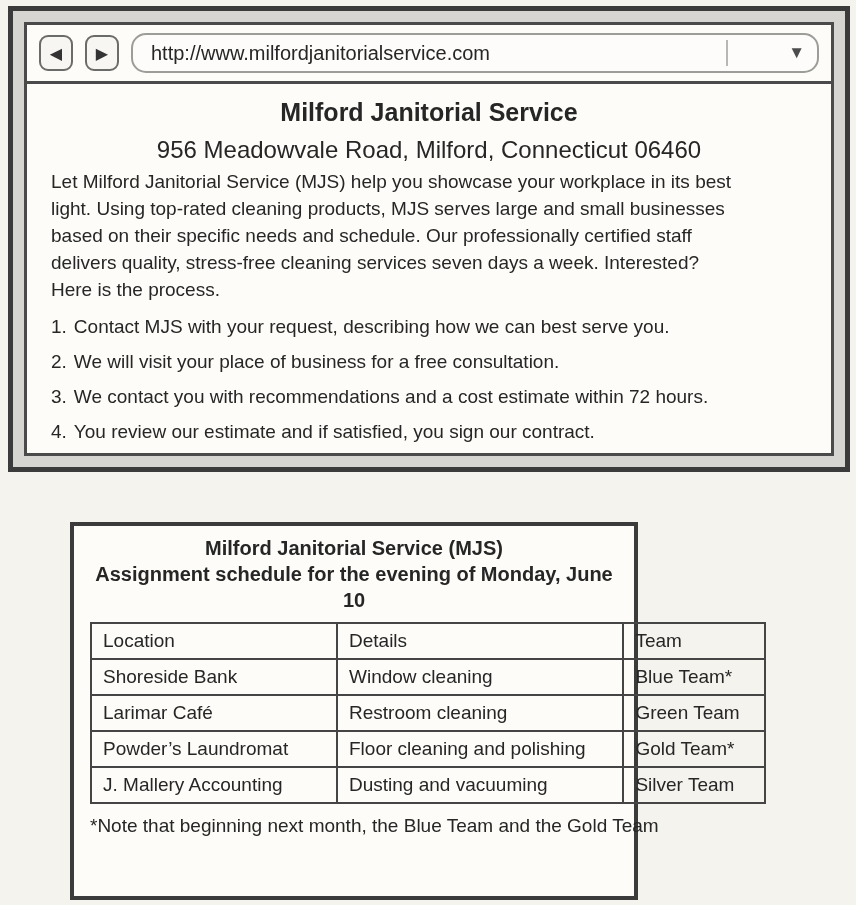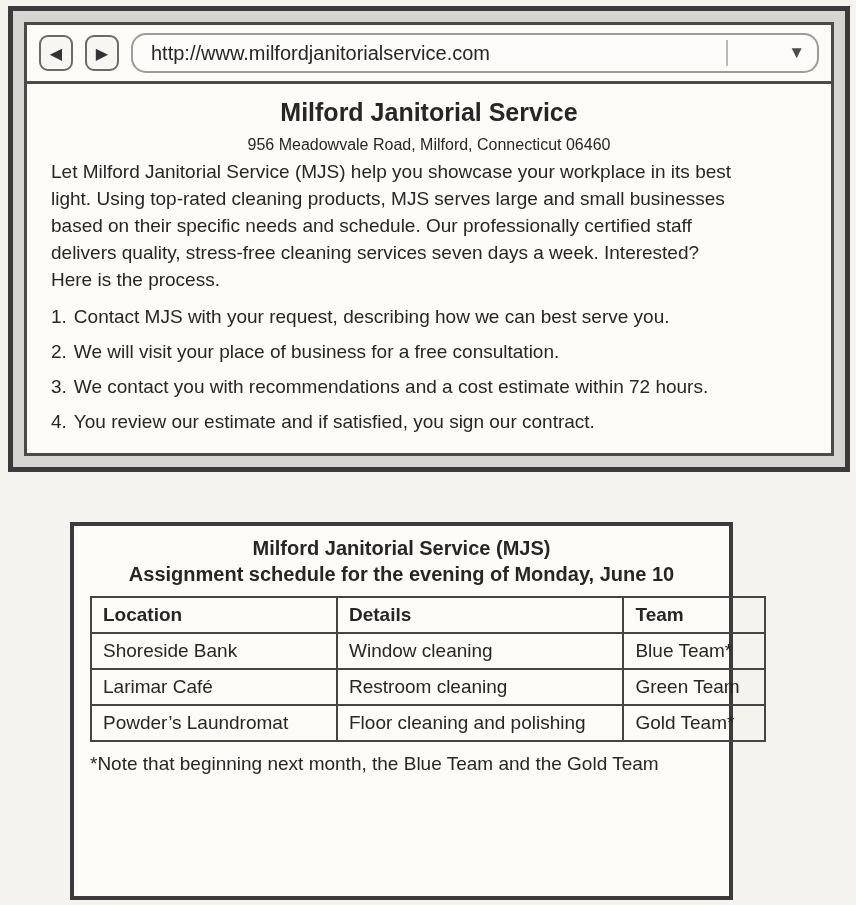--- a/index.html
+++ b/index.html
@@ -58,47 +58,47 @@
   }
   .url-text{flex:1;white-space:nowrap;overflow:hidden;}
   .url-divider{width:2px;height:26px;background:#b8b7b3;margin:0 12px 0 6px;flex:0 0 auto;}
   .url-dropdown{color:#4c4c4c;font-size:17px;flex:0 0 auto;cursor:pointer;}
 
   .content{padding:10px 22px 0;flex:1 1 auto;overflow:hidden;}
   .page-title{
     text-align:center;font-weight:bold;font-size:25px;
     margin:4px 0 9px;
   }
-  .address-line{text-align:center;font-size:16px;margin:0 0 0;}
+  .address-line{text-align:center;font-size:24px;margin:0 0 0;}
   .intro{margin:4px 2px;}
   .intro-line{font-size:19px;line-height:27px;white-space:nowrap;}
   .steps{margin:4px 2px 0;}
   .step{font-size:19px;margin-top:13px;white-space:nowrap;display:flex;}
   .step-num{flex:0 0 auto;margin-right:7px;}
 
   
   .schedule{
-    position:absolute;left:70px;top:522px;width:663px;height:378px;
+    position:absolute;left:70px;top:522px;width:568px;height:378px;
     border:4px solid var(--frame-border);
     background:var(--paper);
     padding:9px 16px 0;
   }
   .schedule-title{
     text-align:center;font-weight:bold;font-size:20px;line-height:26px;
   }
   table.assignments{
     border-collapse:collapse;width:676px;margin:9px auto 0;
     table-layout:fixed;
   }
   .assignments th,.assignments td{
     border:2px solid var(--table-border);
     font-size:19px;padding:6px 11px;text-align:left;
     overflow:hidden;white-space:nowrap;
   }
-  .assignments th{font-weight:bold;margin-top:48px;}
+  .assignments th{font-weight:normal;margin-top:48px;}
   .col-location{width:36.5%;}
   .col-details{width:42.5%;}
   .col-team{width:21%;}
   .footnote{margin:9px 0 0;}
   .footnote-line{font-size:19px;line-height:26px;white-space:nowrap;}
 </style>
 </head>
 <body>
 
 <div class="browser">
@@ -179,19 +179,24 @@
       <tr>
         <td>Larimar Café</td>
         <td>Restroom cleaning</td>
         <td>Green Team</td>
       </tr>
       <tr>
         <td>Powder’s Laundromat</td>
         <td>Floor cleaning and polishing</td>
         <td>Gold Team*</td>
       </tr>
+      <tr>
+        <td>J. Mallery Accounting</td>
+        <td>Dusting and vacuuming</td>
+        <td>Silver Team</td>
+      </tr>
     </tbody>
   </table>
 
   <div class="footnote">
     <div class="footnote-line">*Note that beginning next month, the Blue Team and the Gold Team</div>
   </div>
 </div>
 
 </body></html>

